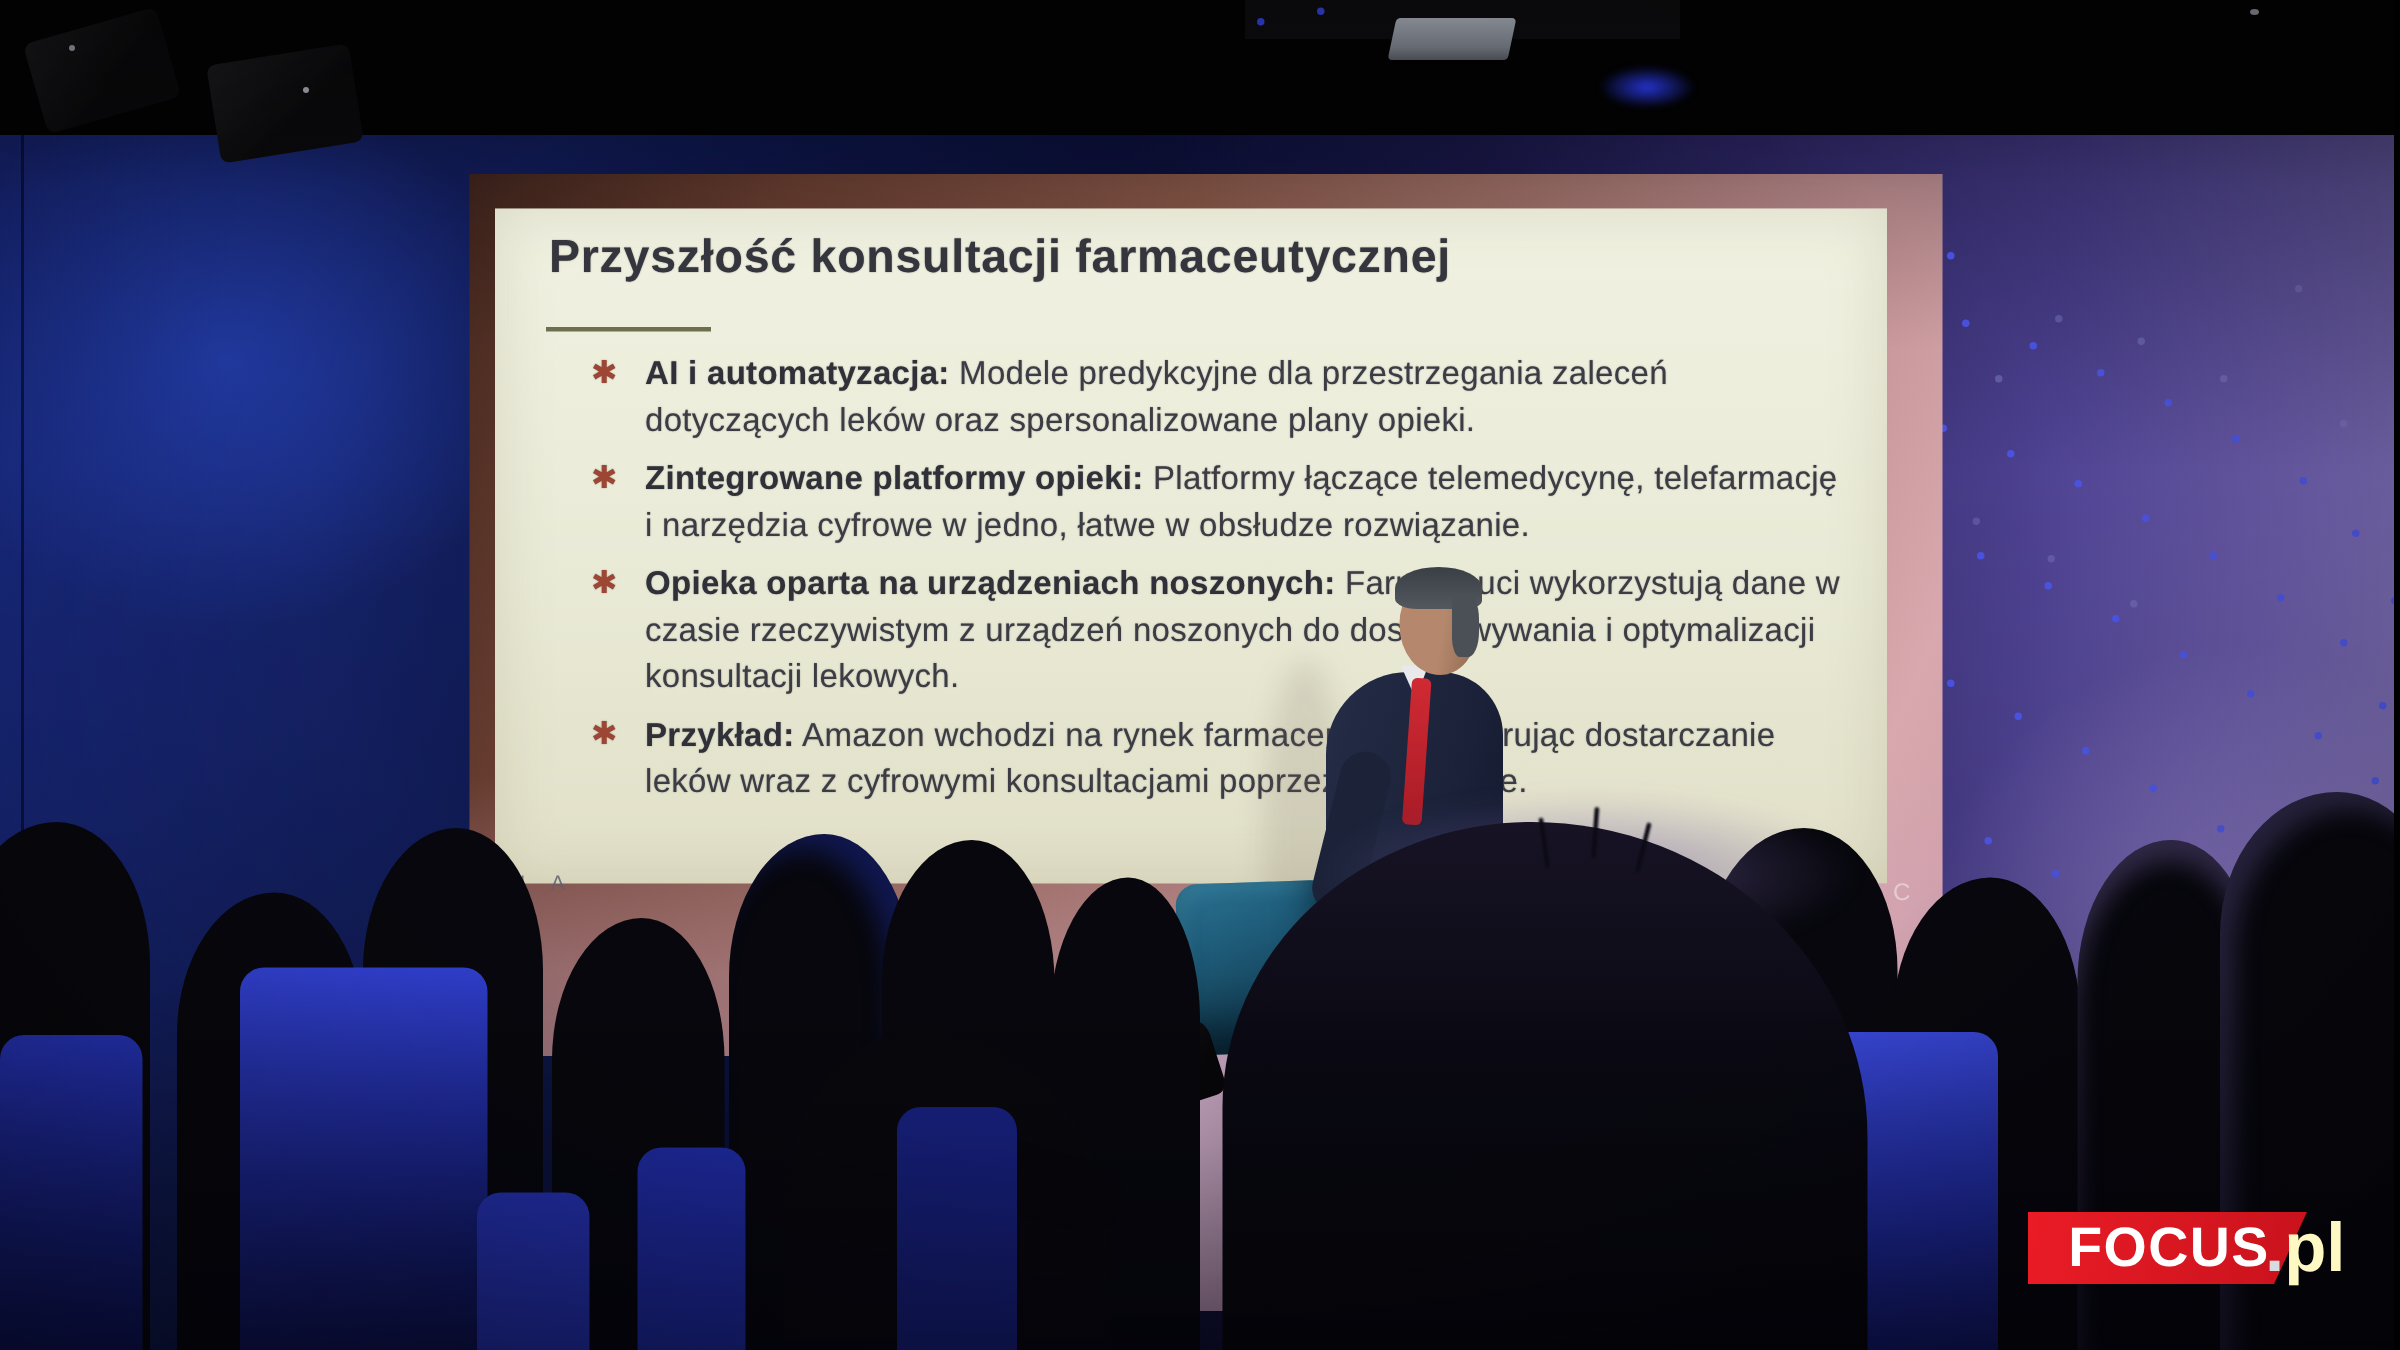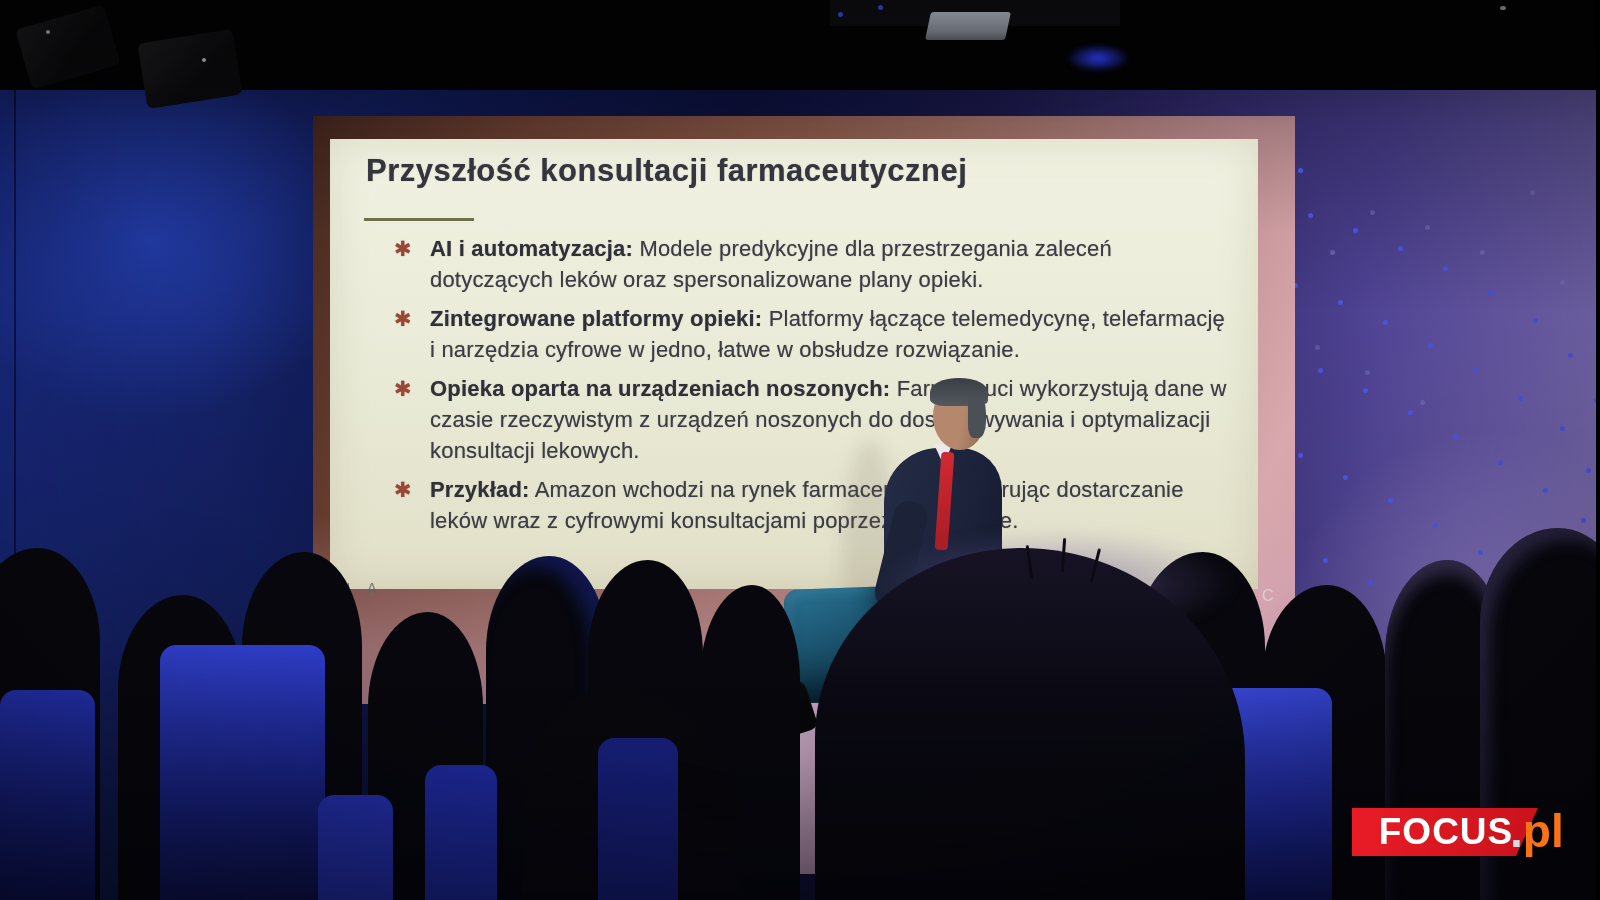--- a/index.html
+++ b/index.html
@@ -125,21 +125,21 @@
     background:radial-gradient(ellipse at 50% 42%,rgba(0,0,0,0) 52%,rgba(0,0,0,.38) 100%),
                linear-gradient(180deg,rgba(0,0,0,.25) 0%,rgba(0,0,0,0) 14%,rgba(0,0,0,0) 72%,rgba(0,0,10,.45) 100%);}
   .logo{left:1352px;top:806px;height:52px;}
   .logo-box{position:absolute;left:0;top:2px;width:186px;height:48px;
     clip-path:polygon(0 0,100% 0,calc(100% - 22px) 100%,0 100%);
     background:linear-gradient(100deg,#ea1c26,#c8121c);}
   .logo-brand{position:absolute;left:14px;top:3px;width:160px;text-align:center;
     font-weight:bold;font-size:37px;line-height:46px;color:#ffffff;letter-spacing:1px;}
   .logo-suffix{position:absolute;left:158px;top:-2px;font-weight:bold;font-size:46px;line-height:54px;}
   .logo-dot{color:#d8dce2;}
-  .logo-pl{color:#f97316;}
+  .logo-pl{color:#fef9c3;}
 </style>
 </head>
 <body>
 
 <div class="photo">
 
   <div class="abs backwall"></div>
   <div class="abs wall-glow-left"></div>
   <div class="abs wall-glow-right"></div>
   <div class="abs wall-seam"></div>

